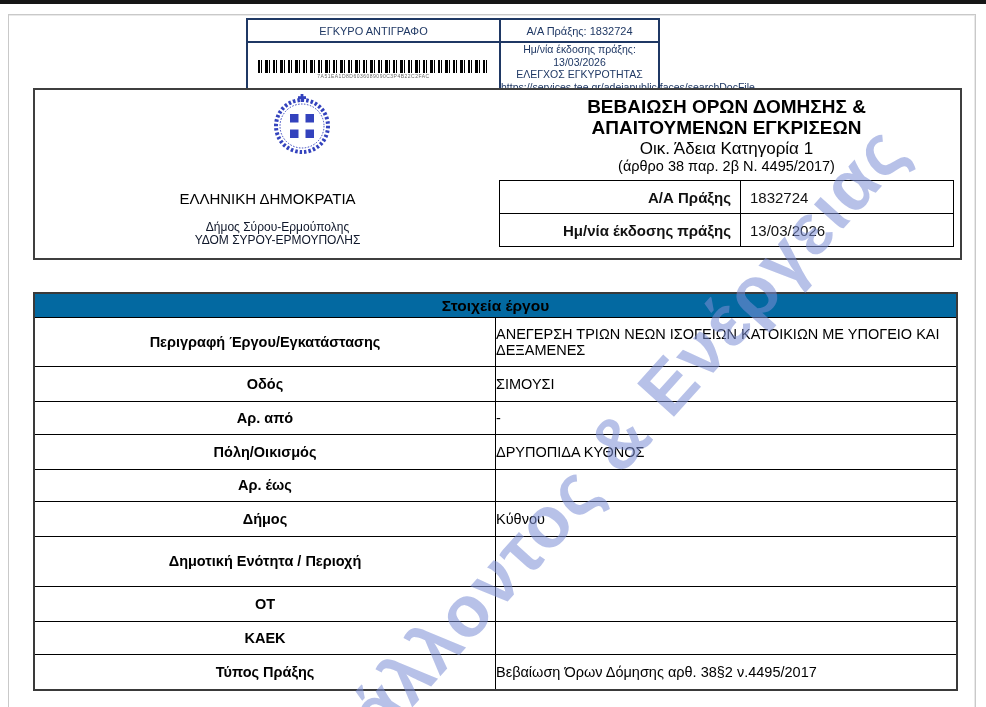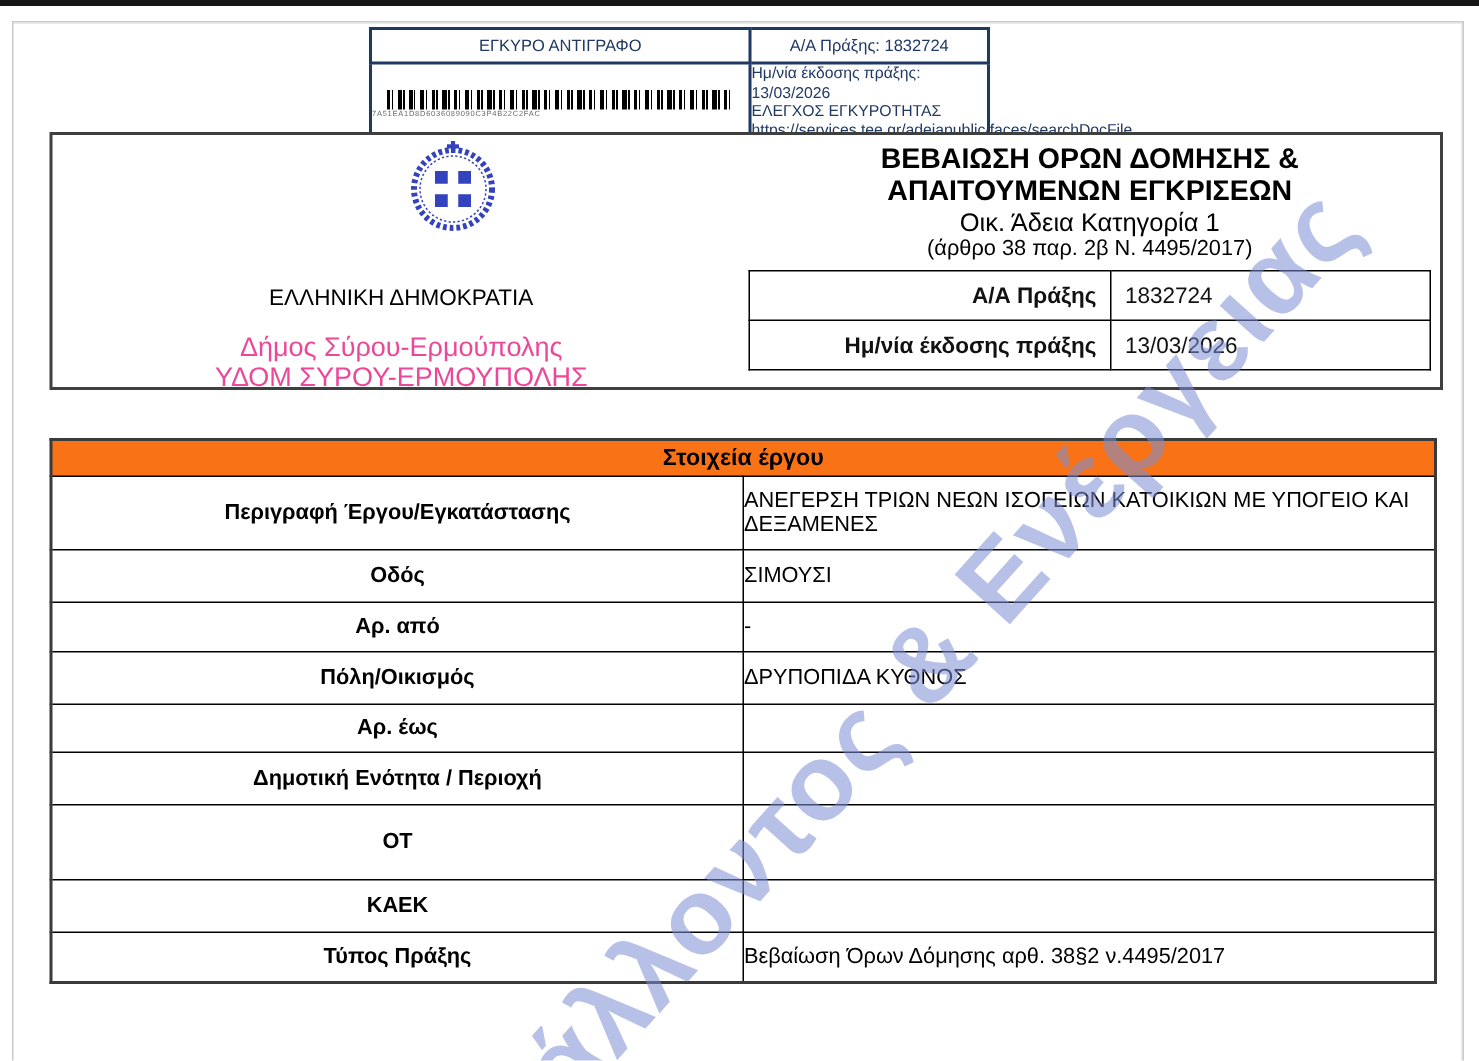--- a/index.html
+++ b/index.html
@@ -17,59 +17,59 @@
   }
 
   
   .val-table{
     position:absolute;left:246px;top:18px;width:414px;
     border-collapse:collapse;table-layout:fixed;
     color:#1f3864;
   }
   .val-table td{border:2px solid #1f3864;padding:0;vertical-align:middle;}
   .val-head{height:21px;text-align:center;font-size:11px;}
-  .val-body{height:37px;font-size:10.5px;line-height:1.2;margin-top:21px;}
+  .val-body{height:37px;text-align:center;font-size:10.5px;line-height:1.2;margin-top:21px;}
   .col-copy{width:251px;}
   .barcode{
     width:232px;height:13px;margin:2px auto 0 auto;
     background:repeating-linear-gradient(90deg,
       #000 0 2px,#fff 2px 3px,#000 3px 4px,#fff 4px 7px,
       #000 7px 10px,#fff 10px 11px,#000 11px 12px,#fff 12px 15px);
   }
   .barcode-sub{font-size:5px;color:#6a6a6a;letter-spacing:.5px;line-height:1;margin-top:1px;}
 
   
   .header-box{
     position:absolute;left:33px;top:88px;width:925px;height:168px;
     border:2px solid #3f3f3f;background:#fff;
   }
   .hdr-left{position:absolute;left:0;top:0;width:465px;height:100%;text-align:center;}
   .emblem{position:absolute;left:236px;top:3px;}
   .republic{position:absolute;left:0;top:82px;width:465px;font-size:15px;color:#000;margin-top:18px;}
-  .muni{position:absolute;left:0;top:131px;width:465px;font-size:18px;line-height:1.12;color:#ec4899;}
+  .muni{position:absolute;left:10px;top:131px;width:465px;font-size:12px;line-height:1.12;color:#0f172a;}
   .hdr-title{position:absolute;left:458px;top:6px;width:467px;text-align:center;color:#000;}
   .hdr-title .t1{font-weight:bold;font-size:19px;line-height:1.12;}
   .hdr-title .t2{font-size:17px;line-height:1.18;}
   .hdr-title .t3{font-size:14.5px;line-height:1.1;}
   .meta-table{
     position:absolute;left:464px;top:90px;width:455px;
     border-collapse:collapse;table-layout:fixed;
   }
   .meta-table td{border:1.5px solid #000;font-size:15px;padding:0;}
   .meta-table .ml{width:231px;font-weight:bold;text-align:right;padding-right:9px;height:32px;}
   .meta-table .mv{text-align:left;padding-left:9px;}
 
   
   .project-table{
     position:absolute;left:33px;top:292px;width:925px;
     border-collapse:collapse;table-layout:fixed;background:#fff;
   }
   .project-table th,.project-table td{border:1.5px solid #000;padding:0;}
   .pt-head th{
-    background:#f97316;height:23px;font-size:15.5px;font-weight:bold;
+    background:#0369a1;height:23px;font-size:15.5px;font-weight:bold;
     text-align:center;color:#000;
   }
   .project-table{border:2px solid #3a3a3a;}
   .pt-label{
     width:225px;font-weight:bold;font-size:14.5px;text-align:center;
     padding:2px 10px 2px 4px;line-height:1.25;vertical-align:middle;color:#000;
   }
   .pt-value{
     font-size:14.5px;text-align:left;padding:2px 6px 2px 8px;
     vertical-align:middle;color:#000;
@@ -176,20 +176,24 @@
   </tr>
       <tr>
     <td class="pt-label">Πόλη/Οικισμός</td>
     <td class="pt-value">ΔΡΥΠΟΠΙΔΑ ΚΥΘΝΟΣ</td>
   </tr>
       <tr>
     <td class="pt-label">Αρ. έως</td>
     <td class="pt-value"></td>
   </tr>
       <tr>
+    <td class="pt-label">Δήμος</td>
+    <td class="pt-value">Κύθνου</td>
+  </tr>
+      <tr>
     <td class="pt-label">Δημοτική Ενότητα / Περιοχή</td>
     <td class="pt-value"></td>
   </tr>
       <tr>
     <td class="pt-label">ΟΤ</td>
     <td class="pt-value"></td>
   </tr>
       <tr>
     <td class="pt-label">ΚΑΕΚ</td>
     <td class="pt-value"></td>

